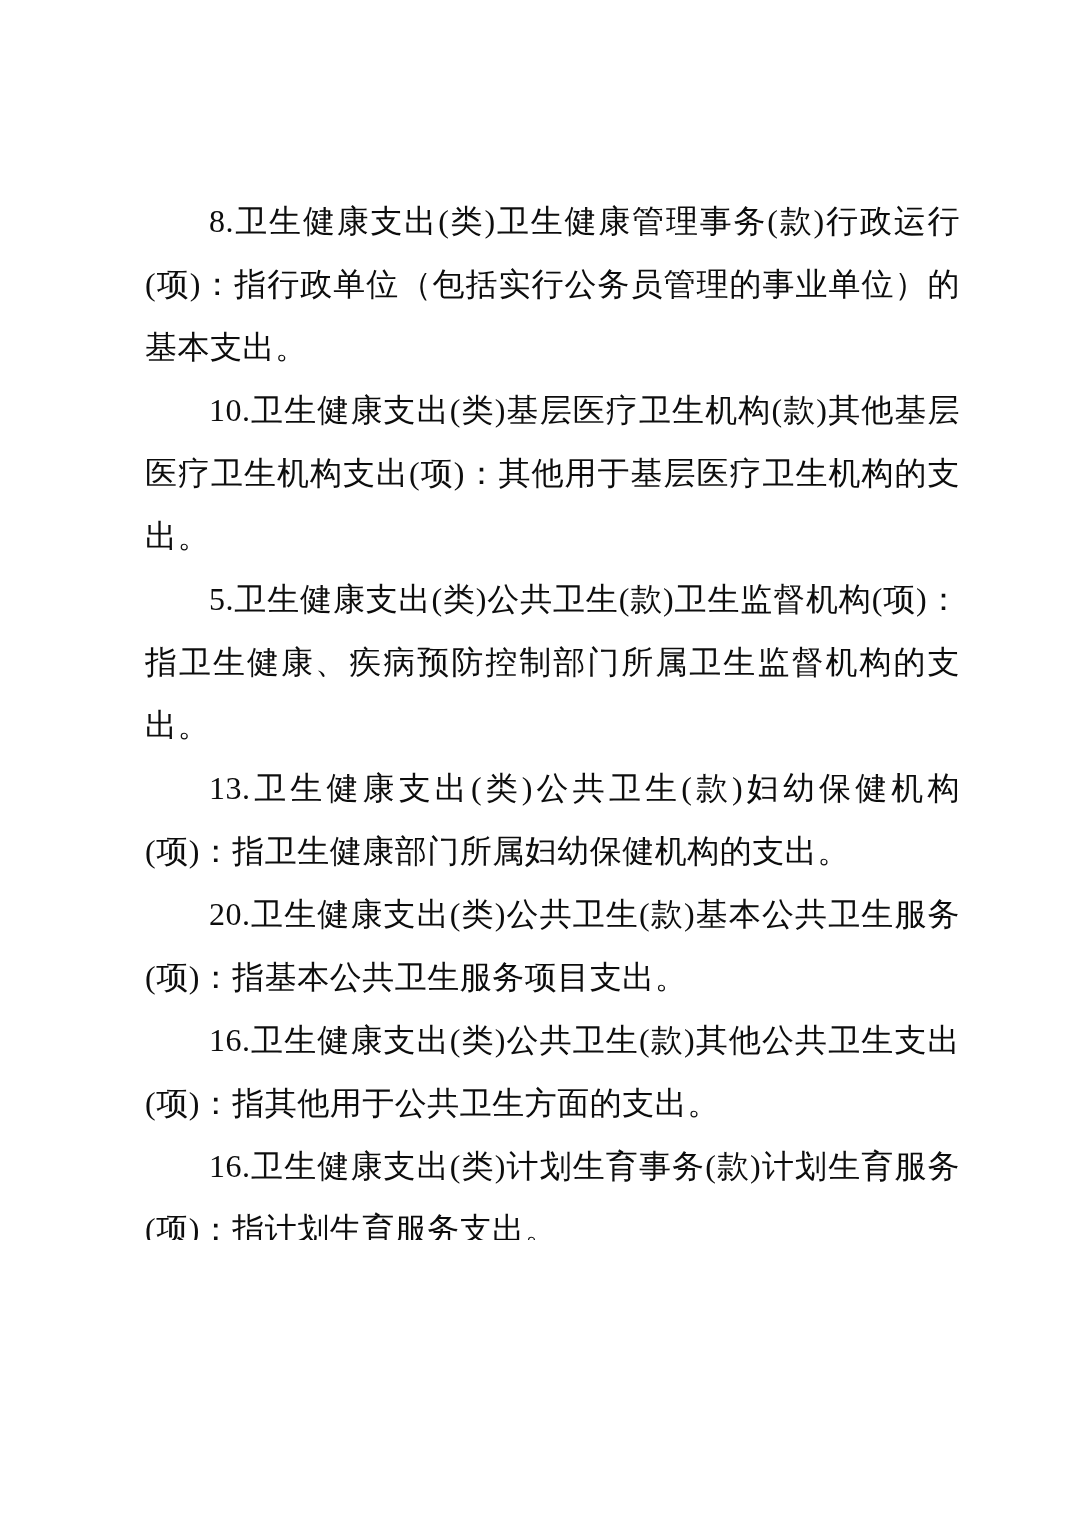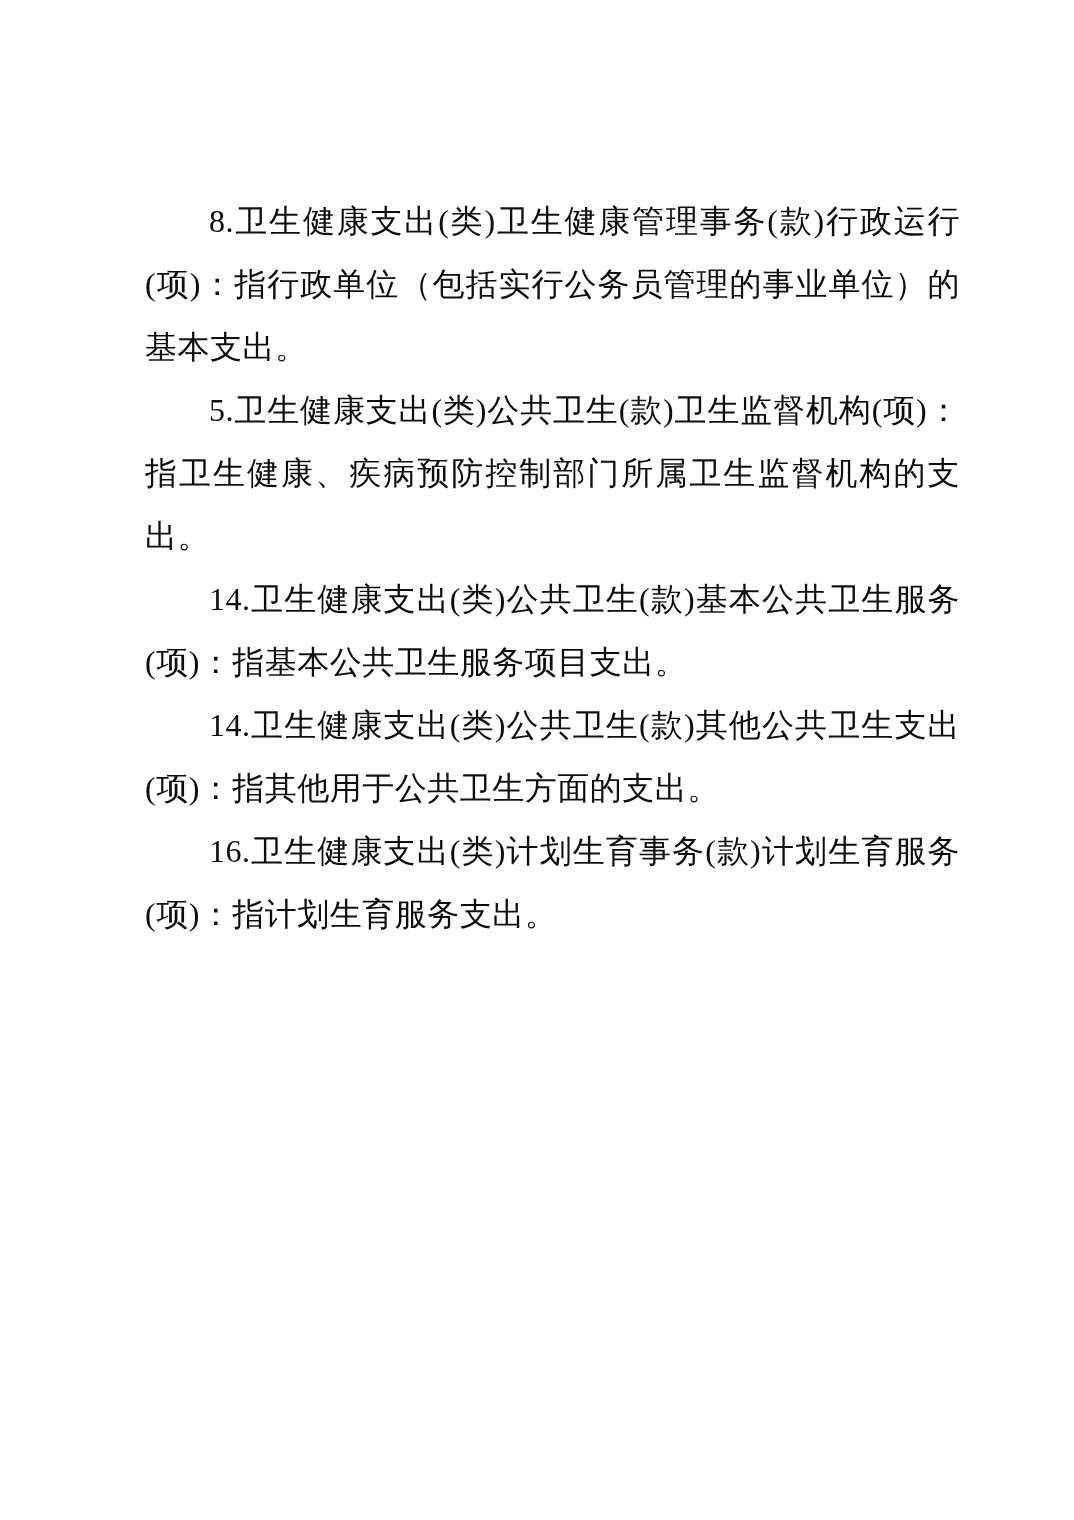--- a/index.html
+++ b/index.html
@@ -46,21 +46,23 @@
     font-family: "Liberation Sans", "DejaVu Sans", sans-serif;
     font-weight: 300;
   }
 </style>
 </head>
 <body>
 
 <div class="page">
   <main class="content">
     <p>8.卫生健康支出(类)卫生健康管理事务(款)行政运行(项)：指行政单位（包括实行公务员管理的事业单位）的基本支出。</p>
+    <p>10.卫生健康支出(类)基层医疗卫生机构(款)其他基层医疗卫生机构支出(项)：其他用于基层医疗卫生机构的支出。</p>
     <p>5.卫生健康支出(类)公共卫生(款)卫生监督机构(项)：指卫生健康、疾病预防控制部门所属卫生监督机构的支出。</p>
-    <p>14.卫生健康支出(类)公共卫生(款)基本公共卫生服务(项)：指基本公共卫生服务项目支出。</p>
-    <p>14.卫生健康支出(类)公共卫生(款)其他公共卫生支出(项)：指其他用于公共卫生方面的支出。</p>
+    <p>13.卫生健康支出(类)公共卫生(款)妇幼保健机构(项)：指卫生健康部门所属妇幼保健机构的支出。</p>
+    <p>20.卫生健康支出(类)公共卫生(款)基本公共卫生服务(项)：指基本公共卫生服务项目支出。</p>
+    <p>16.卫生健康支出(类)公共卫生(款)其他公共卫生支出(项)：指其他用于公共卫生方面的支出。</p>
     <p>16.卫生健康支出(类)计划生育事务(款)计划生育服务(项)：指计划生育服务支出。</p>
   </main>
   <footer class="page-footer">
     <span>- 162 -</span>
   </footer>
 </div>
 
 </body></html>

